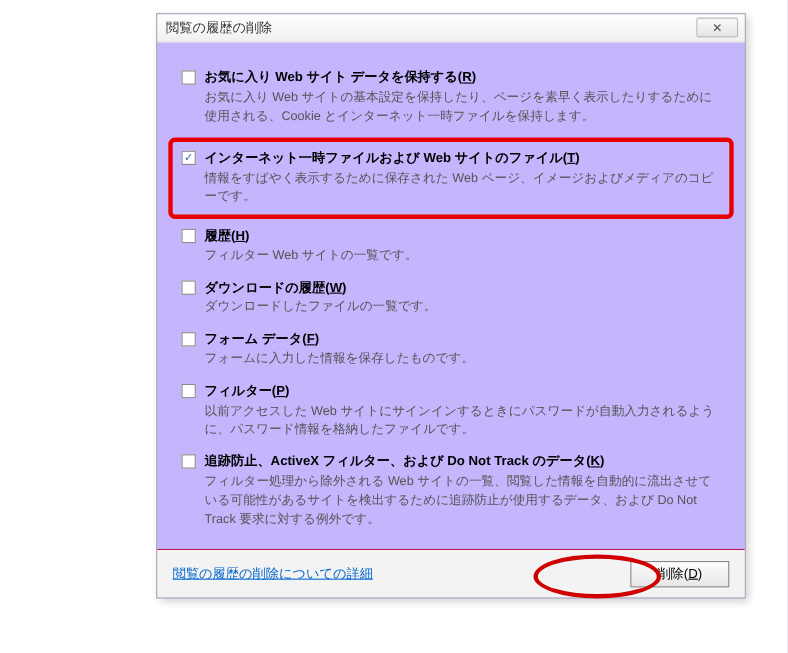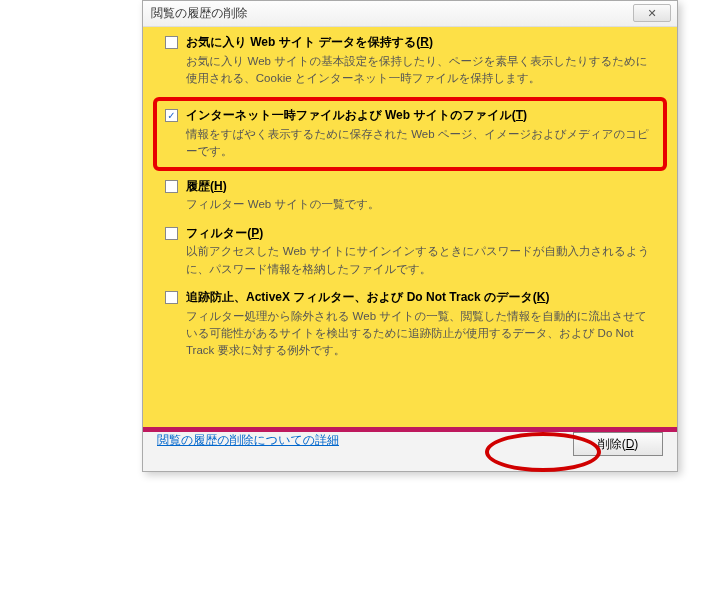--- a/index.html
+++ b/index.html
@@ -10,25 +10,25 @@
     font-family: "Meiryo", "MS PGothic", sans-serif;
     font-size: 12px;
     color: #000;
     width: 716px;
     height: 594px;
     overflow: hidden;
   }
   .dialog {
     position: absolute;
     left: 142px;
-    top: 0;
+    top: 12px;
     width: 536px;
-    height: 472px;
+    height: 532px;
     border: 1px solid #aaa;
-    background: #fde047;
+    background: #c4b5fd;
     box-shadow: 3px 3px 8px rgba(0,0,0,0.2);
   }
   .titlebar {
     height: 26px;
     border-bottom: 1px solid #ddd;
     display: flex;
     align-items: center;
     padding: 0 8px;
     background: linear-gradient(#fdfdfd,#f0f0f0);
     position: relative;
@@ -46,21 +46,21 @@
     border: 1px solid #bbb;
     border-radius: 2px;
     background: linear-gradient(#fafafa,#e4e4e4);
     display: flex;
     align-items: center;
     justify-content: center;
     font-size: 11px;
     color: #555;
   }
   .content {
-    padding: 4px 14px 0 14px;
+    padding: 20px 14px 0 14px;
     height: 520px;
     overflow: hidden;
   }
   .opt {
     display: flex;
     align-items: flex-start;
     padding: 3px 0 8px 0;
   }
   .opt.highlighted {
     border: 4px solid #e80000;
@@ -99,24 +99,24 @@
     line-height: 1.5;
     margin-top: 2px;
     padding-right: 10px;
   }
   .footer {
     position: absolute;
     left: 0;
     right: 0;
     bottom: 0;
     height: 44px;
-    border-top: 5px solid #be185d;
+    border-top: 1px solid #be185d;
     background: #f3f3f3;
     display: flex;
-    align-items: flex-start;
+    align-items: center;
     padding: 0 14px;
   }
   .footer .link {
     color: #0066cc;
     text-decoration: underline;
     font-size: 12px;
   }
   .footer .spacer { flex: 1; }
   .btn {
     min-width: 90px;
@@ -171,20 +171,34 @@
         <div class="txt">
           <div class="lbl"><span>インターネット一時ファイルおよび Web サイトのファイル(</span><span class="accel">T</span><span>)</span></div>
           <div class="desc">情報をすばやく表示するために保存された Web ページ、イメージおよびメディアのコピーです。</div>
         </div>
       </div>
       <div class="opt">
         <div class="cb"></div>
         <div class="txt">
           <div class="lbl"><span>履歴(</span><span class="accel">H</span><span>)</span></div>
           <div class="desc">フィルター Web サイトの一覧です。</div>
+        </div>
+      </div>
+      <div class="opt">
+        <div class="cb"></div>
+        <div class="txt">
+          <div class="lbl"><span>ダウンロードの履歴(</span><span class="accel">W</span><span>)</span></div>
+          <div class="desc">ダウンロードしたファイルの一覧です。</div>
+        </div>
+      </div>
+      <div class="opt">
+        <div class="cb"></div>
+        <div class="txt">
+          <div class="lbl"><span>フォーム データ(</span><span class="accel">F</span><span>)</span></div>
+          <div class="desc">フォームに入力した情報を保存したものです。</div>
         </div>
       </div>
       <div class="opt">
         <div class="cb"></div>
         <div class="txt">
           <div class="lbl"><span>フィルター(</span><span class="accel">P</span><span>)</span></div>
           <div class="desc">以前アクセスした Web サイトにサインインするときにパスワードが自動入力されるように、パスワード情報を格納したファイルです。</div>
         </div>
       </div>
       <div class="opt">

